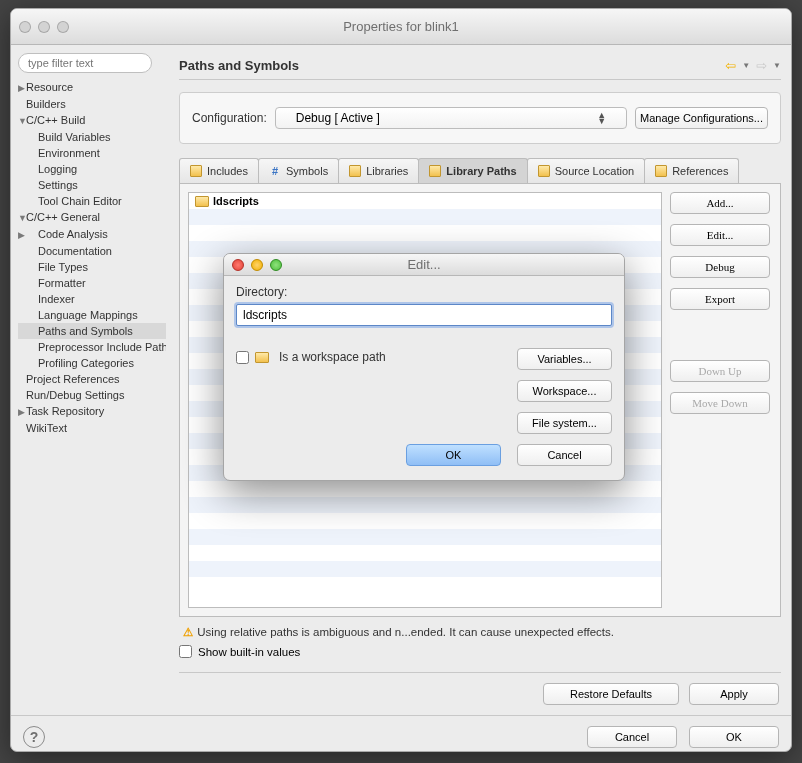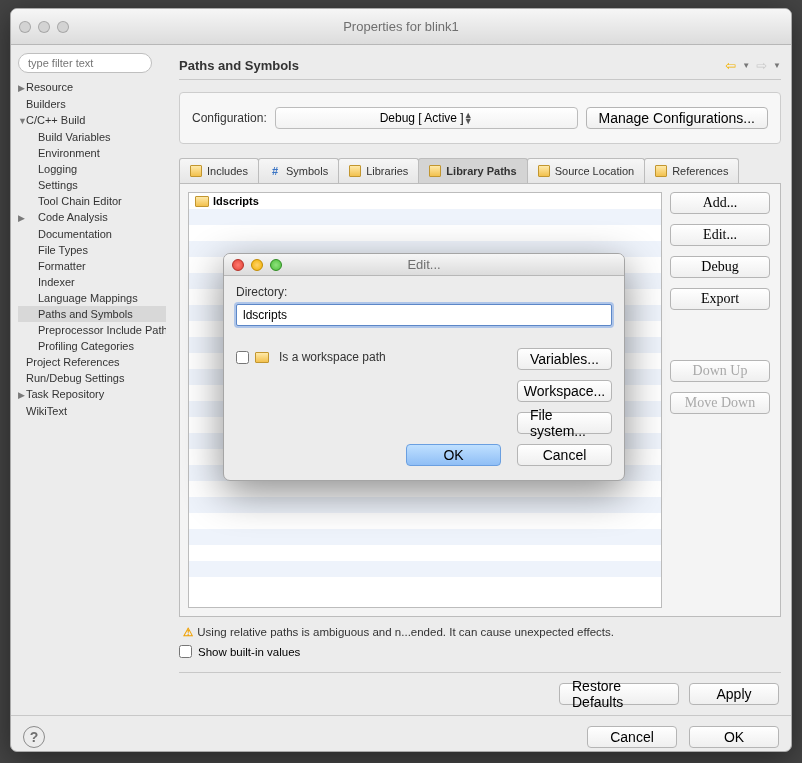--- a/index.html
+++ b/index.html
@@ -19,23 +19,23 @@
     .tri { display:inline-block; width:8px; font-size:9px; color:#7a7a7a; }
     .sel { background: #d8d8d8; }
     .main { flex: 1; display: flex; flex-direction: column; padding: 6px 10px 0 10px; }
     .header { display: flex; align-items: center; height: 30px; border-bottom: 1px solid #c8c8c8; }
     .header h1 { font-size: 13px; font-weight: bold; color: #333; flex: 1; }
     .nav-arrows { display:flex; gap:6px; align-items:center; }
     .nav-btn { font-size: 13px; color:#f2b100; }
     .mini { font-size:8px; color:#777; }
     .cfgrow { margin-top: 12px; background: #f7f7f7; border: 1px solid #cdcdcd; border-radius: 4px; padding: 14px 12px; display:flex; align-items:center; gap: 8px; }
     .cfgrow label { font-size: 12px; color:#333; }
-    .selectwrap { flex:1; height: 22px; border: 1px solid #bcbcbc; border-radius: 4px; background: linear-gradient(#fff,#f2f2f2); display:flex; align-items:center; padding: 0 8px; font-size:12px; justify-content: center; }
+    .selectwrap { flex:1; height: 22px; border: 1px solid #bcbcbc; border-radius: 4px; background: linear-gradient(#fff,#f2f2f2); display:flex; align-items:center; padding: 0 20px; font-size:12px; justify-content: space-between; }
     .updown { font-size:9px; line-height:6px; color:#555; display:flex; flex-direction:column; }
-    .btn { height: 22px; border: 1px solid #b5b5b5; border-radius: 4px; background: linear-gradient(#ffffff,#efefef); font-size: 14px; padding: 0 12px; display:inline-flex; align-items:center; justify-content:center; cursor:default; }
+    .btn { height: 22px; border: 1px solid #b5b5b5; border-radius: 4px; background: linear-gradient(#ffffff,#efefef); font-size: 11px; padding: 0 4px; display:inline-flex; align-items:center; justify-content:center; cursor:default; }
     .btn.disabled { color:#a9a9a9; }
     .tabbar { display:flex; margin-top: 14px; gap: 0; font-size: 11px; }
     .tab { display:flex; align-items:center; gap:5px; padding: 6px 10px; background: linear-gradient(#f6f6f6,#e6e6e6); border:1px solid #bcbcbc; border-bottom:none; border-radius: 3px 3px 0 0; margin-right:-1px; color:#333; }
     .tab.active { background:#d4d4d4; font-weight: 700; }
     .tabicon { width:12px; height:12px; display:inline-block; }
     .icon-folder { background: linear-gradient(#ffe9a8,#f2c14e); border:1px solid #c2962f; border-radius:1px; }
     .icon-hash { color:#3a74c4; font-weight:bold; font-size:11px; display:inline-block; width:12px; text-align:center; }
     .panel { border:1px solid #bcbcbc; background:#f4f4f4; display:flex; height: 445px; }
     .listarea { flex:1; margin: 8px; border:1px solid #bcbcbc; background:#fff; overflow:hidden; position:relative; }
     .listarea .row { height: 16px; line-height:16px; font-size:11px; padding-left:6px; }
@@ -86,20 +86,21 @@
       <div class="tree" id="tree">
           <ul>
             <li class="ind0"><span class="tri">▶</span>Resource</li>
             <li class="ind0"><span class="tri"></span>Builders</li>
             <li class="ind0"><span class="tri">▼</span>C/C++ Build</li>
             <li class="ind1"><span class="tri"></span><span style="display:inline-block;width:12px"></span>Build Variables</li>
             <li class="ind1"><span class="tri"></span><span style="display:inline-block;width:12px"></span>Environment</li>
             <li class="ind1"><span class="tri"></span><span style="display:inline-block;width:12px"></span>Logging</li>
             <li class="ind1"><span class="tri"></span><span style="display:inline-block;width:12px"></span>Settings</li>
             <li class="ind1"><span class="tri"></span><span style="display:inline-block;width:12px"></span>Tool Chain Editor</li>
+            <li class="ind0"><span class="tri">▼</span>C/C++ General</li>
             <li class="ind1"><span class="tri">▶</span><span style="display:inline-block;width:12px"></span>Code Analysis</li>
             <li class="ind1"><span class="tri"></span><span style="display:inline-block;width:12px"></span>Documentation</li>
             <li class="ind1"><span class="tri"></span><span style="display:inline-block;width:12px"></span>File Types</li>
             <li class="ind1"><span class="tri"></span><span style="display:inline-block;width:12px"></span>Formatter</li>
             <li class="ind1"><span class="tri"></span><span style="display:inline-block;width:12px"></span>Indexer</li>
             <li class="ind1"><span class="tri"></span><span style="display:inline-block;width:12px"></span>Language Mappings</li>
             <li class="ind1 sel"><span class="tri"></span><span style="display:inline-block;width:12px"></span>Paths and Symbols</li>
             <li class="ind1"><span class="tri"></span><span style="display:inline-block;width:12px"></span>Preprocessor Include Paths</li>
             <li class="ind1"><span class="tri"></span><span style="display:inline-block;width:12px"></span>Profiling Categories</li>
             <li class="ind0"><span class="tri"></span>Project References</li>
@@ -202,21 +203,21 @@
       <div class="notes">
         <span style="color:#f0a000; font-weight:bold; margin-right:4px">⚠</span><span>Using relative paths is ambiguous and n...ended. It can cause unexpected effects.</span>
       </div>
       <label class="chk">
         <input type="checkbox" style="">
         <span>Show built-in values</span>
       </label>
 
       <div class="sep"></div>
       <div class="actions">
-        <span class="btn" style="width:120px">Restore Defaults</span>
+        <span class="btn" style="width:136px">Restore Defaults</span>
         <span class="btn" style="width:90px">Apply</span>
       </div>
     </div>
   </div>
 
   <div class="bottombar">
     <div class="help">?</div>
     <div class="spacer"></div>
     <span class="btn" style="width:90px">Cancel</span>
     <span style="width:12px"></span>

